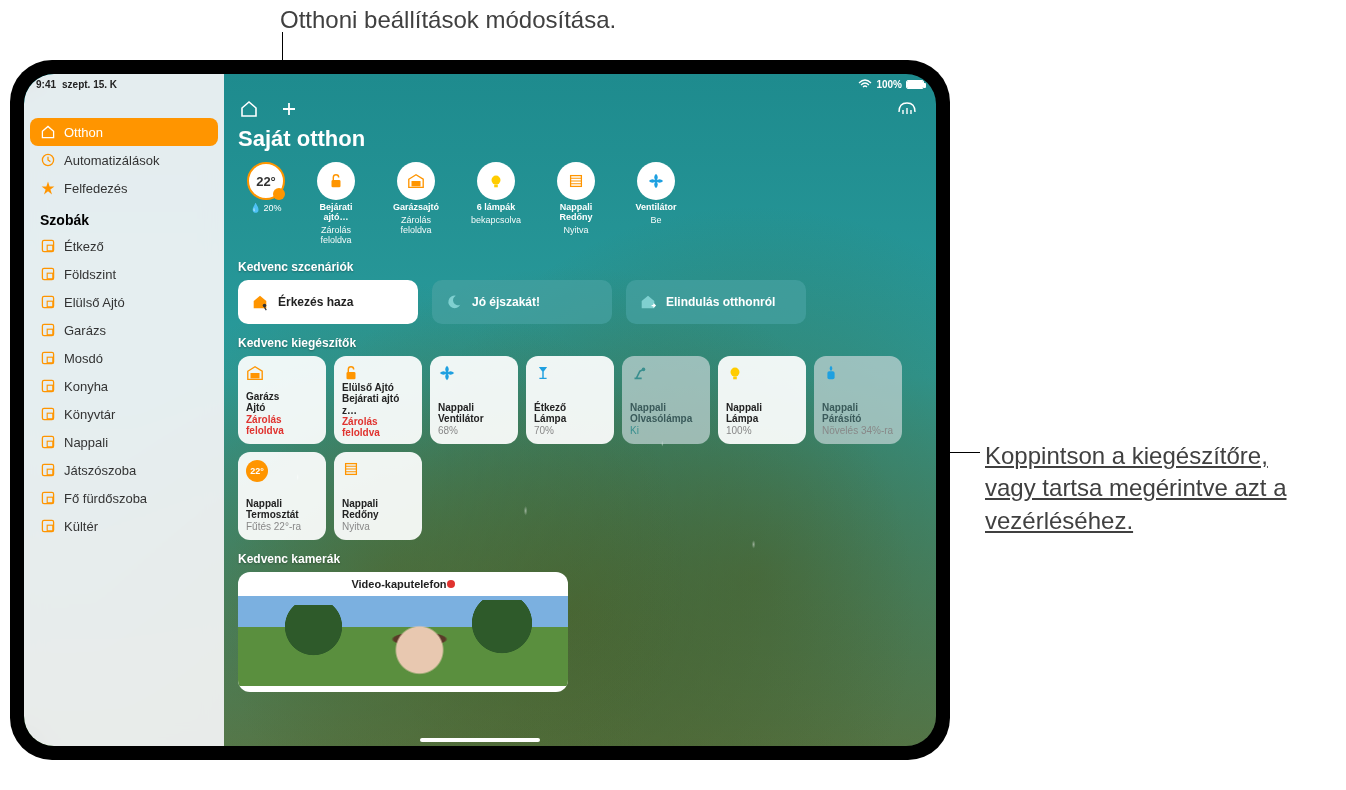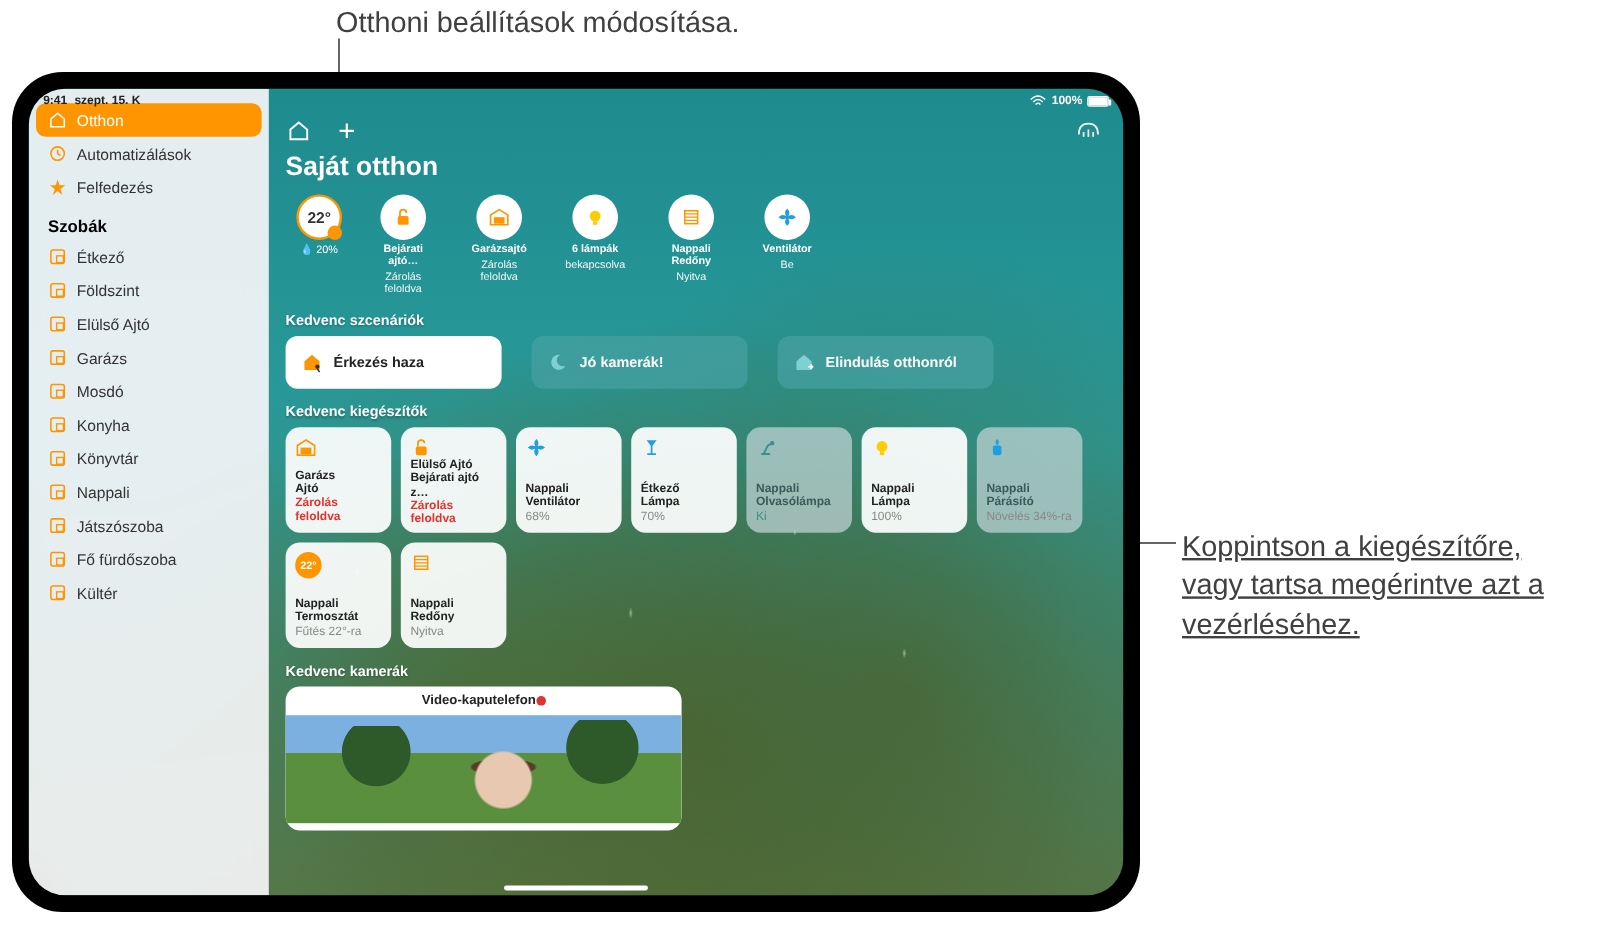--- a/index.html
+++ b/index.html
@@ -38,21 +38,21 @@
     font-size: 10px; font-weight: 600; color: #222; padding: 0 12px; z-index: 5;
   }
   .statusbar .right { color: #fff; display:flex; align-items:center; gap:4px;}
   .battery { width:18px; height:9px; border:1px solid #fff; border-radius:2px; position:relative;}
   .battery::after{content:"";position:absolute;right:-3px;top:2px;width:2px;height:5px;background:#fff;border-radius:0 1px 1px 0;}
   .battery-fill{background:#fff;height:100%;width:100%;border-radius:1px;}
 
   
   .sidebar {
     width: 200px; height: 100%; background: rgba(245,245,247,.92); backdrop-filter: blur(10px);
-    padding: 12px 6px 6px 6px; font-size: 13px; color:#333; position: relative; z-index:2;
+    padding: 44px 6px 6px 6px; font-size: 13px; color:#333; position: relative; z-index:2;
   }
   .nav-item, .room-item {
     display:flex; align-items:center; gap:8px; padding:6px 10px; border-radius:8px; cursor:pointer;
   }
   .nav-item.active { background:#ff9500; color:#fff; }
   .nav-item .nicon, .room-item .ricon { width:16px; height:16px; display:flex;align-items:center;justify-content:center;}
   .section-header { font-weight:700; font-size:14px; padding:10px 10px 4px; color:#000;}
   .ricon svg { stroke:#ff9500; }
 
   
@@ -68,21 +68,21 @@
   .circ{ width:38px; height:38px; border-radius:50%; background:#fff; display:flex;align-items:center;justify-content:center; color:#333; font-weight:700; position:relative;}
   .circ.temp{ border:2px solid #ff9500; font-size:13px;}
   .circ.temp .badge{position:absolute;bottom:-2px;right:-2px;width:12px;height:12px;border-radius:50%;background:#ff9500;}
   .chip-line1{font-weight:600;line-height:1.1;}
   .chip-line2{line-height:1.1;opacity:.95;}
   .rain{font-size:9px;display:flex;align-items:center;gap:2px;}
 
   .sec-h { font-size:12px; font-weight:700; margin:6px 0 6px; text-shadow:0 1px 2px rgba(0,0,0,.3);}
 
   
-  .scenes { display:flex; flex-wrap:wrap; gap:25px; margin-bottom:12px;}
+  .scenes { display:flex; flex-wrap:wrap; gap:14px; margin-bottom:12px;}
   .scene {
     width:180px; height:44px; border-radius:10px; display:flex; align-items:center; gap:8px;
     padding:0 12px; font-size:12px; font-weight:700; cursor:pointer;
   }
   .scene.white{ background:#fff; color:#222;}
   .scene.teal{ background:rgba(70,160,160,.75); color:#fff;}
   .scene .sicon{ width:20px;height:20px;display:flex;align-items:center;justify-content:center;}
 
   
   .tiles { display:flex; flex-wrap:wrap; gap:8px; max-width: 680px;}
@@ -379,21 +379,21 @@
               </svg>
             </span>
             <span>Érkezés haza</span>
           </div>
           <div class="scene teal">
             <span class="sicon">
               <svg width="18" height="18" viewBox="0 0 20 20">
                 <path d="M12 3 A7 7 0 1 0 17 13 A5 5 0 0 1 12 3" fill="#7fd0d0"></path>
               </svg>
             </span>
-            <span>Jó kamerák!</span>
+            <span>Jó éjszakát!</span>
           </div>
           <div class="scene teal">
             <span class="sicon">
               <svg width="18" height="18" viewBox="0 0 20 20">
                 <path d="M3 9 L10 3 L17 9 V17 H3 Z" fill="#7fd0d0"></path>
                 <path d="M14 14 L18 14 M16 12 L18 14 L16 16" stroke="#fff" stroke-width="1.4" fill="none"></path>
               </svg>
             </span>
             <span>Elindulás otthonról</span>
           </div>

